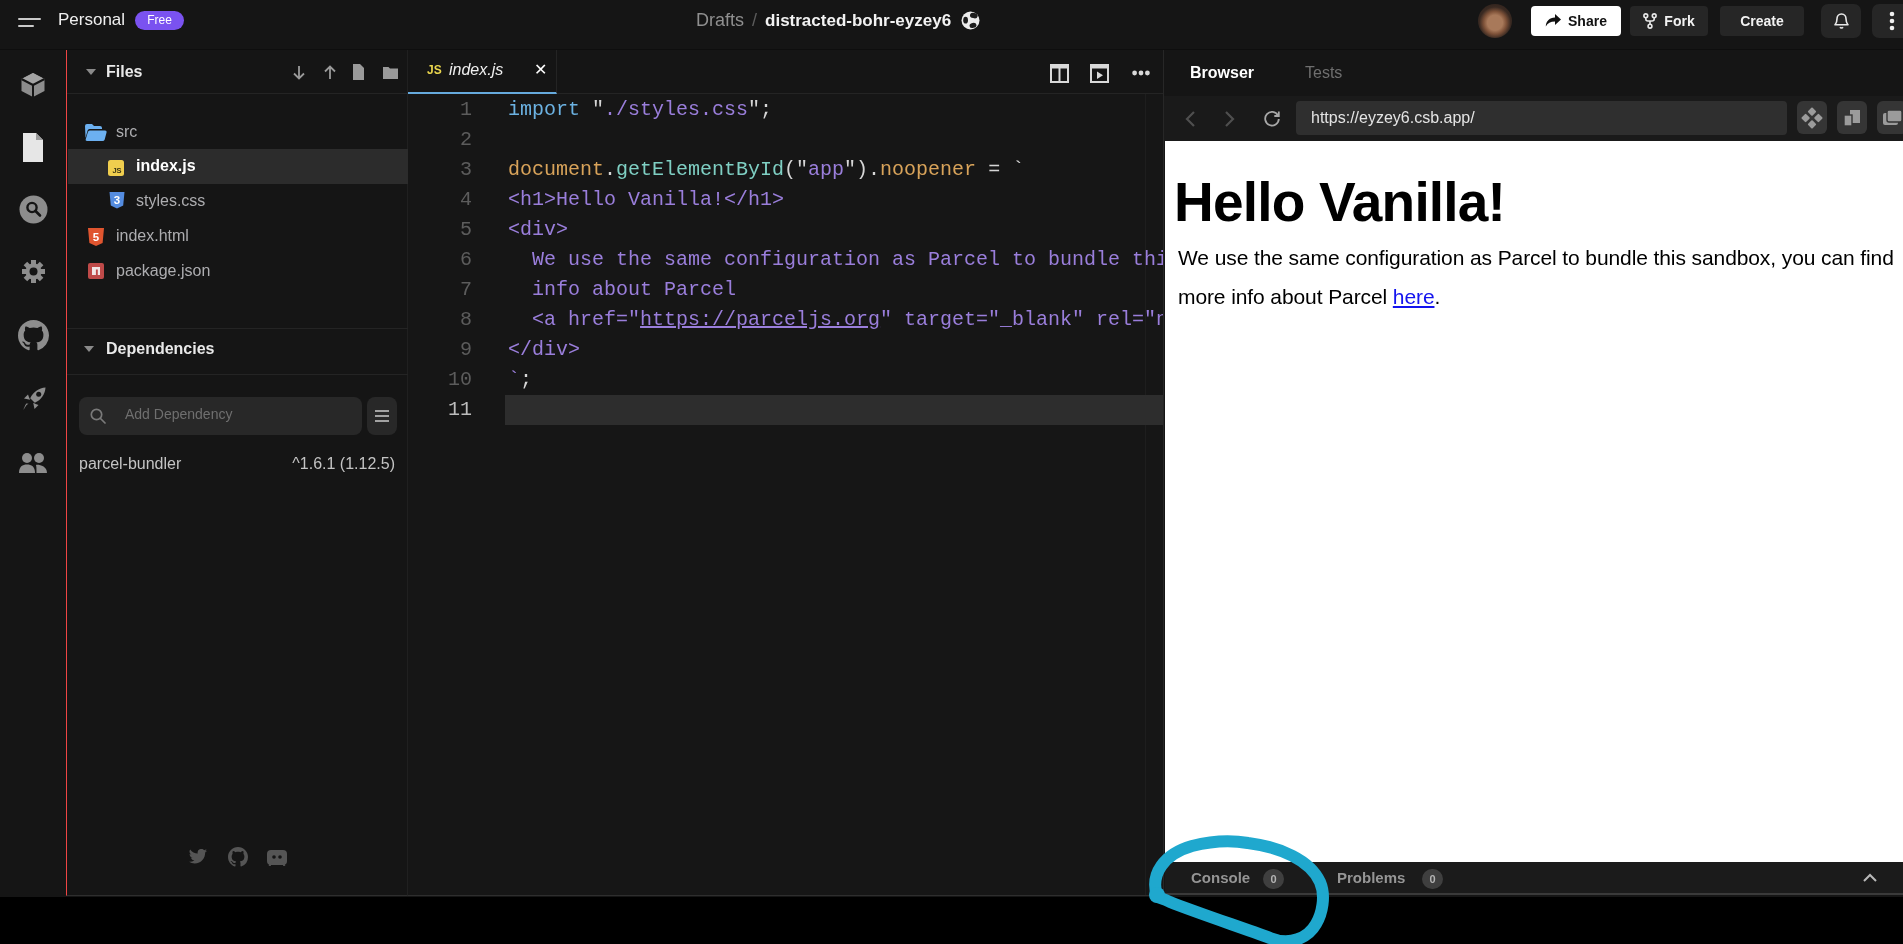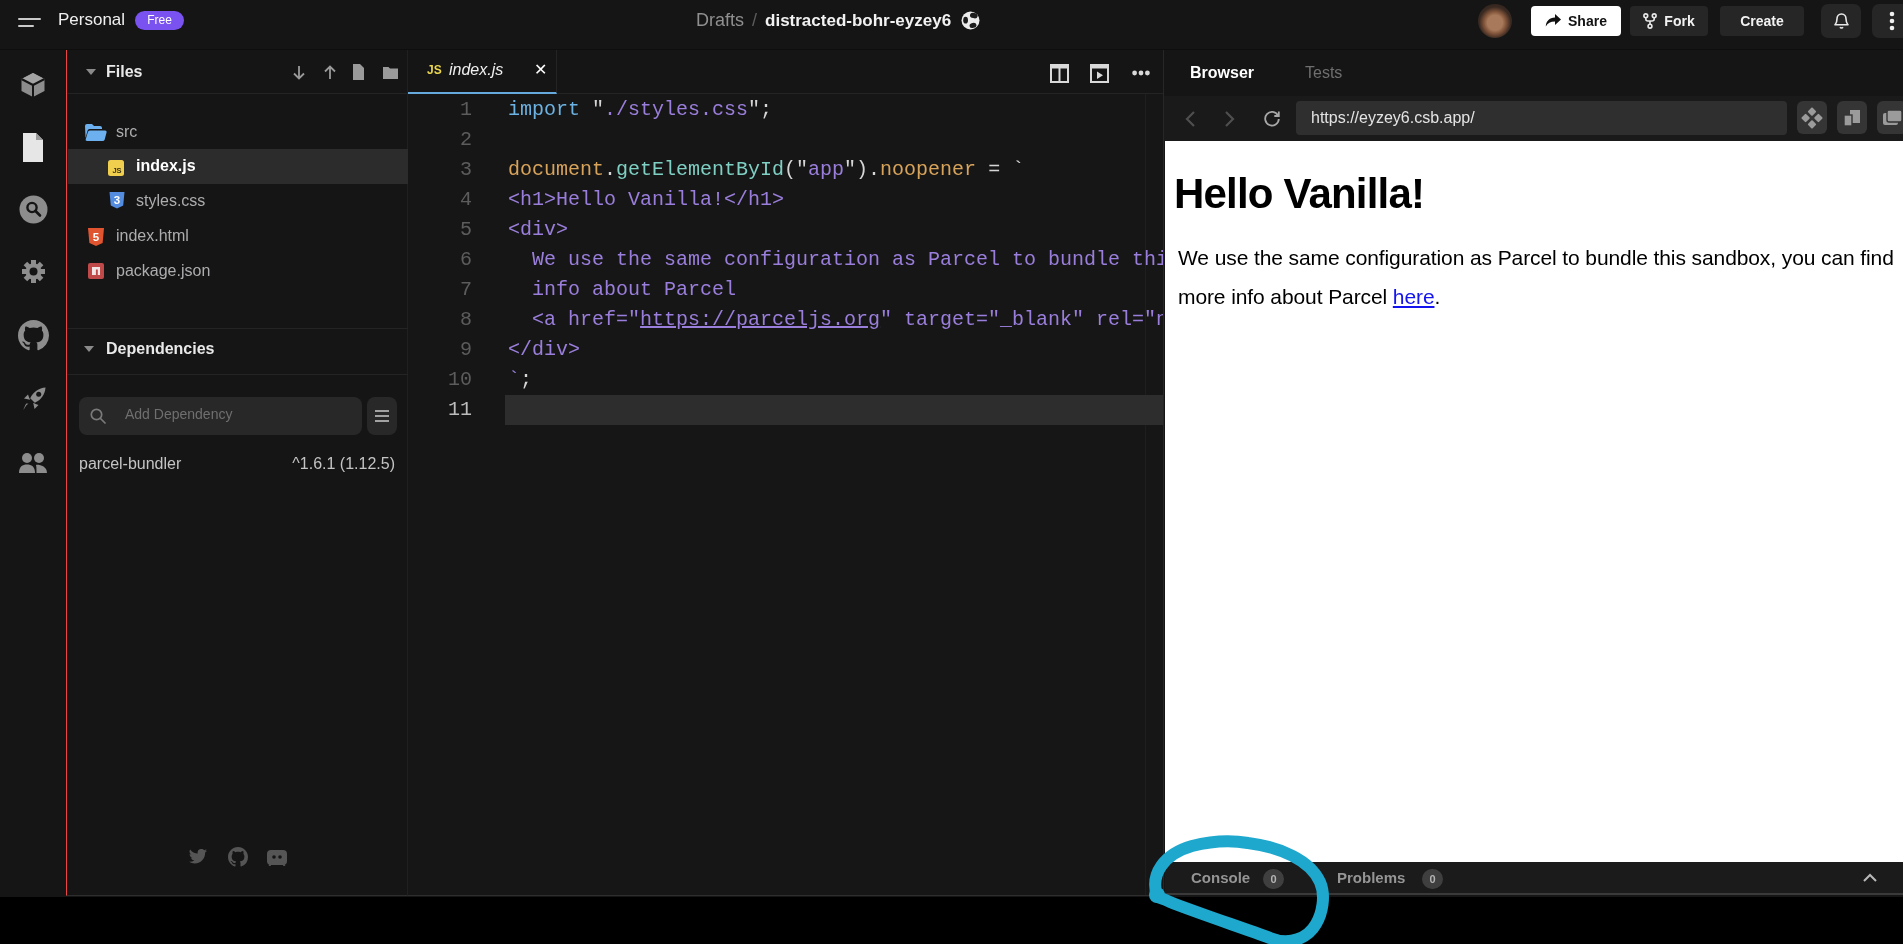--- a/index.html
+++ b/index.html
@@ -54,21 +54,21 @@
   .c-kw { color:#6cb2e2; } .c-str { color:#9a7edb; } .c-orange { color:#d8a35a; }
   .c-teal { color:#7fcfc3; } .c-wh { color:#d6d6d6; }
   
   #btabs { left:0; top:0; width:740px; height:46px; background:#151515; }
   #bnav { left:0; top:46px; width:740px; height:45px; background:#1a1a1a; }
   #burl { position:absolute; left:132px; top:5px; width:491px; height:34px; border-radius:4px;
     background:#2f2f2f; color:#e4e4e4; font-size:16px; line-height:34px; padding-left:15px; }
   .bico { position:absolute; top:5px; width:30px; height:33px; border-radius:6px; background:#353535;
     display:flex; align-items:center; justify-content:center; }
   #bwhite { left:1px; top:91px; width:739px; height:721px; background:#ffffff; }
-  #bwhite h1 { position:absolute; left:9px; top:29px; font-size:42px; font-weight:700; color:#000;
+  #bwhite h1 { position:absolute; left:9px; top:29px; font-size:55px; font-weight:700; color:#000;
     letter-spacing:-0.8px;}
   #bwhite p { position:absolute; left:13px; top:97px; font-size:21px; color:#000; line-height:39px; letter-spacing:-0.1px; }
   #bwhite a { color:#1414ee; }
   #consolebar { left:1px; top:812px; width:739px; height:33px; background:#1b1b1b; border-bottom:2px solid #3a3a3a; }
   .cbl { position:absolute; top:7px; font-size:15px; font-weight:600; color:#959595; }
   .cbadge { position:absolute; top:7px; width:21px; height:20px; border-radius:10px; background:#3f3f3f;
     color:#b4b4b4; font-size:11px; font-weight:700; text-align:center; line-height:20px; }
   #footer { left:0; top:897px; width:1903px; height:47px; background:#000; }
 </style>
 </head>

